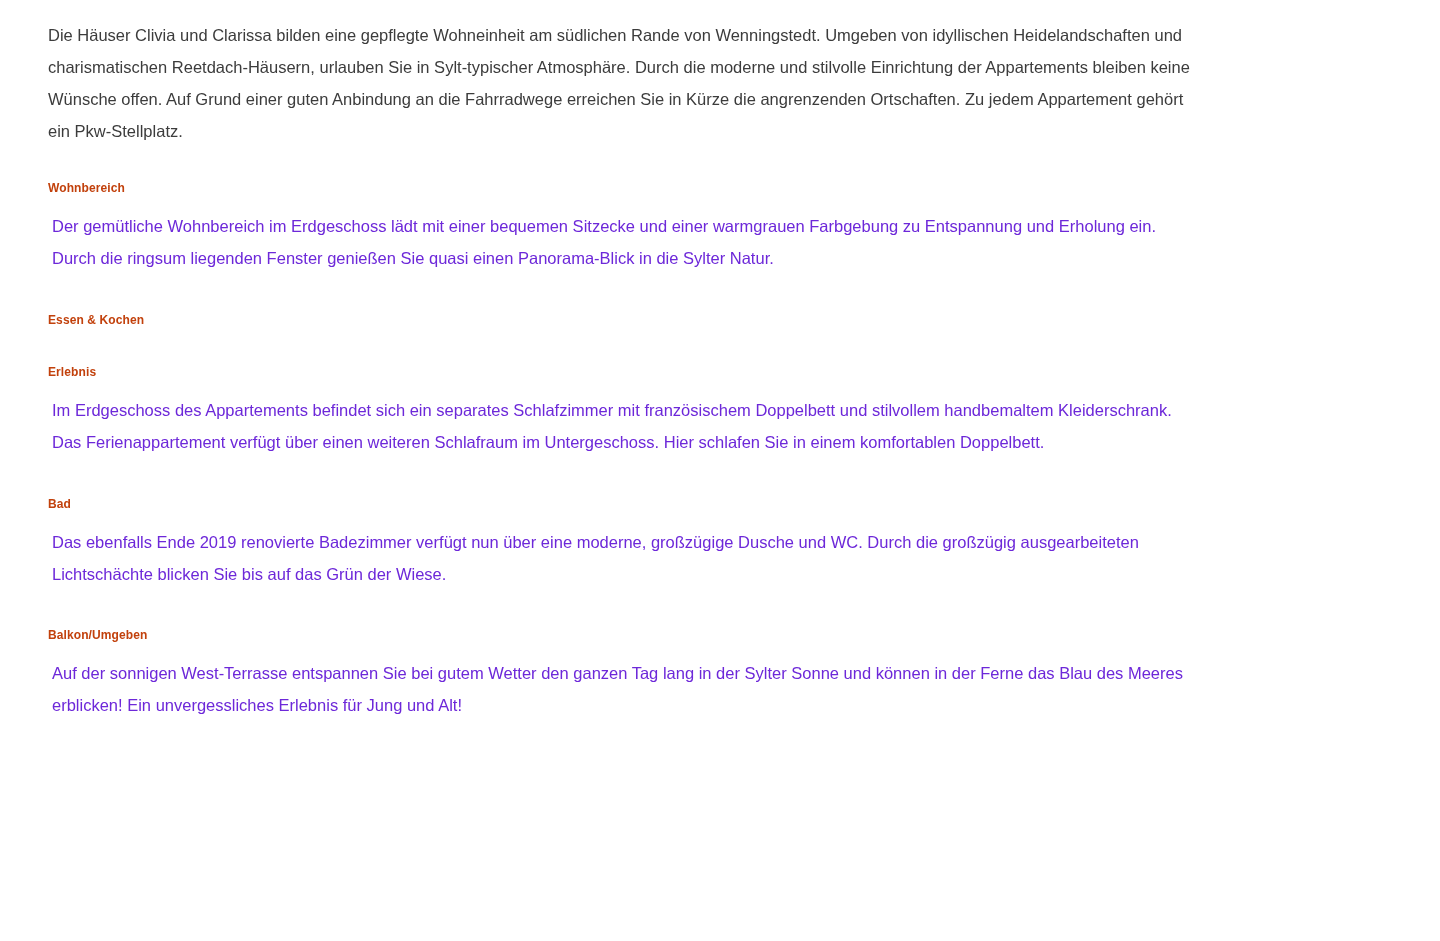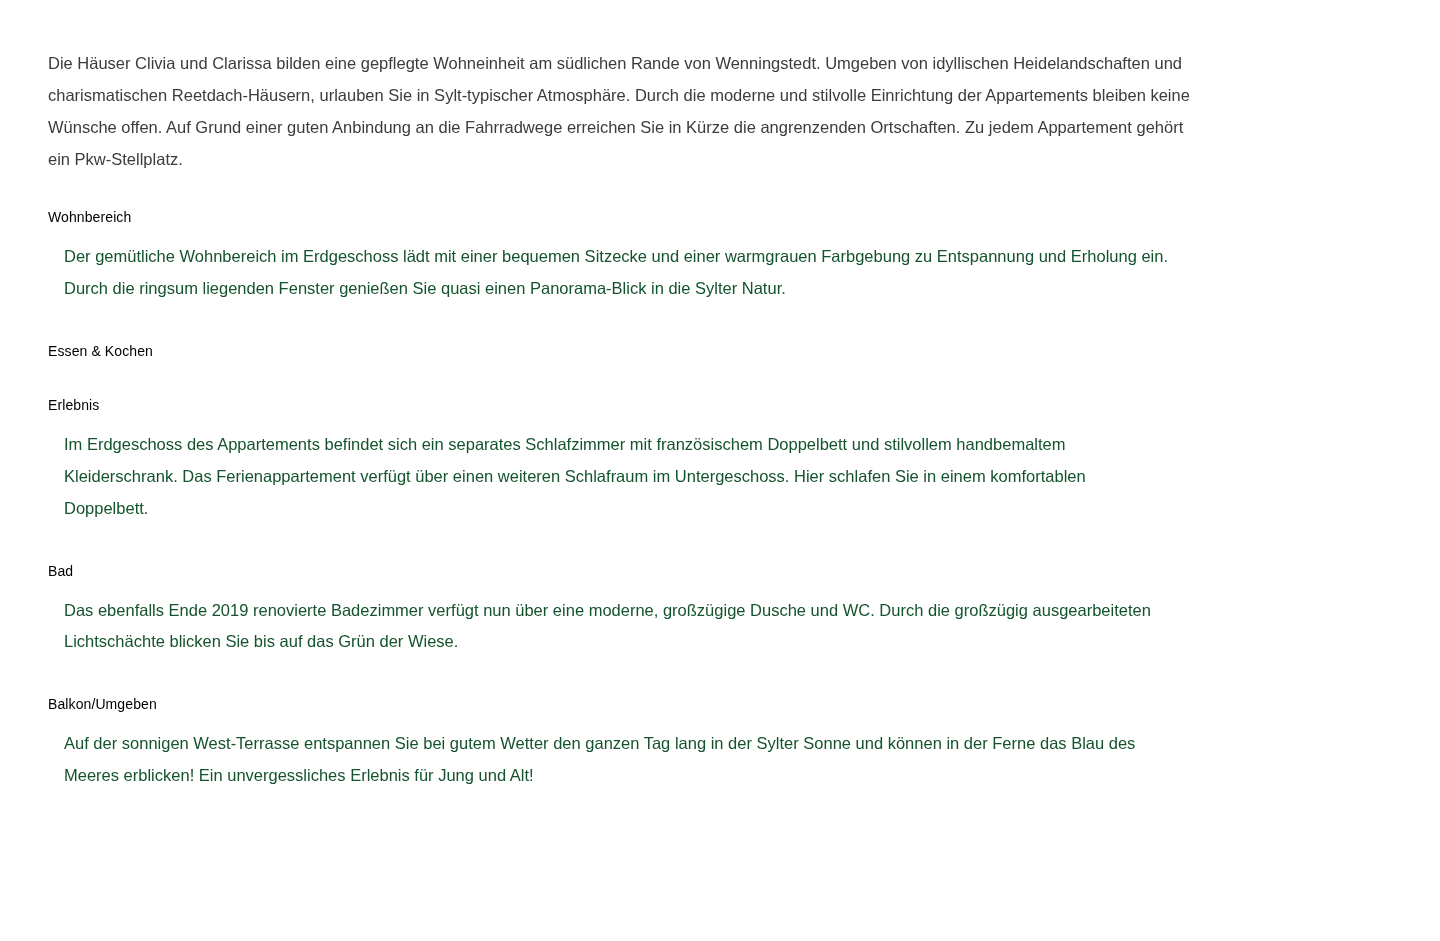--- a/index.html
+++ b/index.html
@@ -11,46 +11,46 @@
     width: 1440px;
     height: 941px;
     font-family: "Liberation Sans", sans-serif;
     color: #3a3a3a;
     overflow: hidden;
   }
   .page {
     box-sizing: border-box;
     width: 1276px;
     height: 941px;
-    padding: 48px 86px 0 48px;
+    padding: 20px 86px 0 48px;
     background: #ffffff;
   }
   .intro {
     font-size: 16.5px;
     line-height: 1.93;
     color: #3c3c3c;
     margin: 0 0 34px 0;
     max-width: 1310px;
     font-weight: 400;
   }
   .section {
     margin: 0 0 38px 0;
   }
   .section-heading {
-    font-size: 14px;
-    font-weight: normal;
-    color: #000000;
+    font-size: 12px;
+    font-weight: bold;
+    color: #c2410c;
     margin: 0 0 16px 0;
     letter-spacing: 0.1px;
   }
   .section-body {
     font-size: 16.5px;
     line-height: 1.93;
-    color: #14532d;
-    margin: 16px;
+    color: #6d28d9;
+    margin: 4px;
     max-width: 1310px;
     font-weight: 400;
   }
 </style>
 </head>
 <body>
 
 <div class="page">
 
   <p class="intro">Die Häuser Clivia und Clarissa bilden eine gepflegte Wohneinheit am südlichen Rande von Wenningstedt. Umgeben von idyllischen Heidelandschaften und charismatischen Reetdach-Häusern, urlauben Sie in Sylt-typischer Atmosphäre. Durch die moderne und stilvolle Einrichtung der Appartements bleiben keine Wünsche offen. Auf Grund einer guten Anbindung an die Fahrradwege erreichen Sie in Kürze die angrenzenden Ortschaften. Zu jedem Appartement gehört ein Pkw-Stellplatz.</p>

